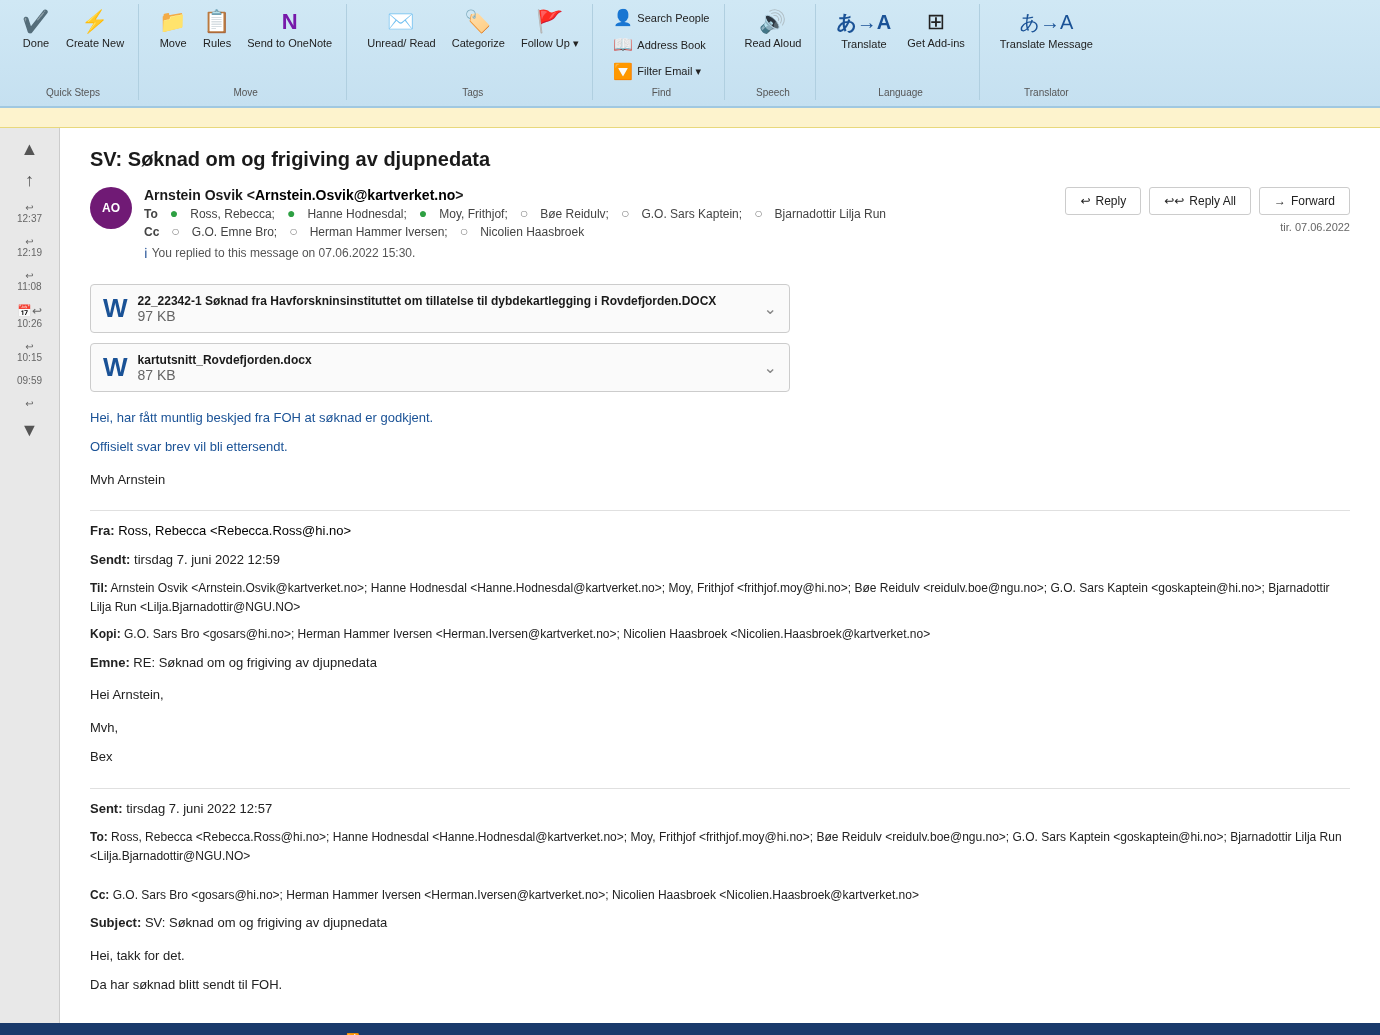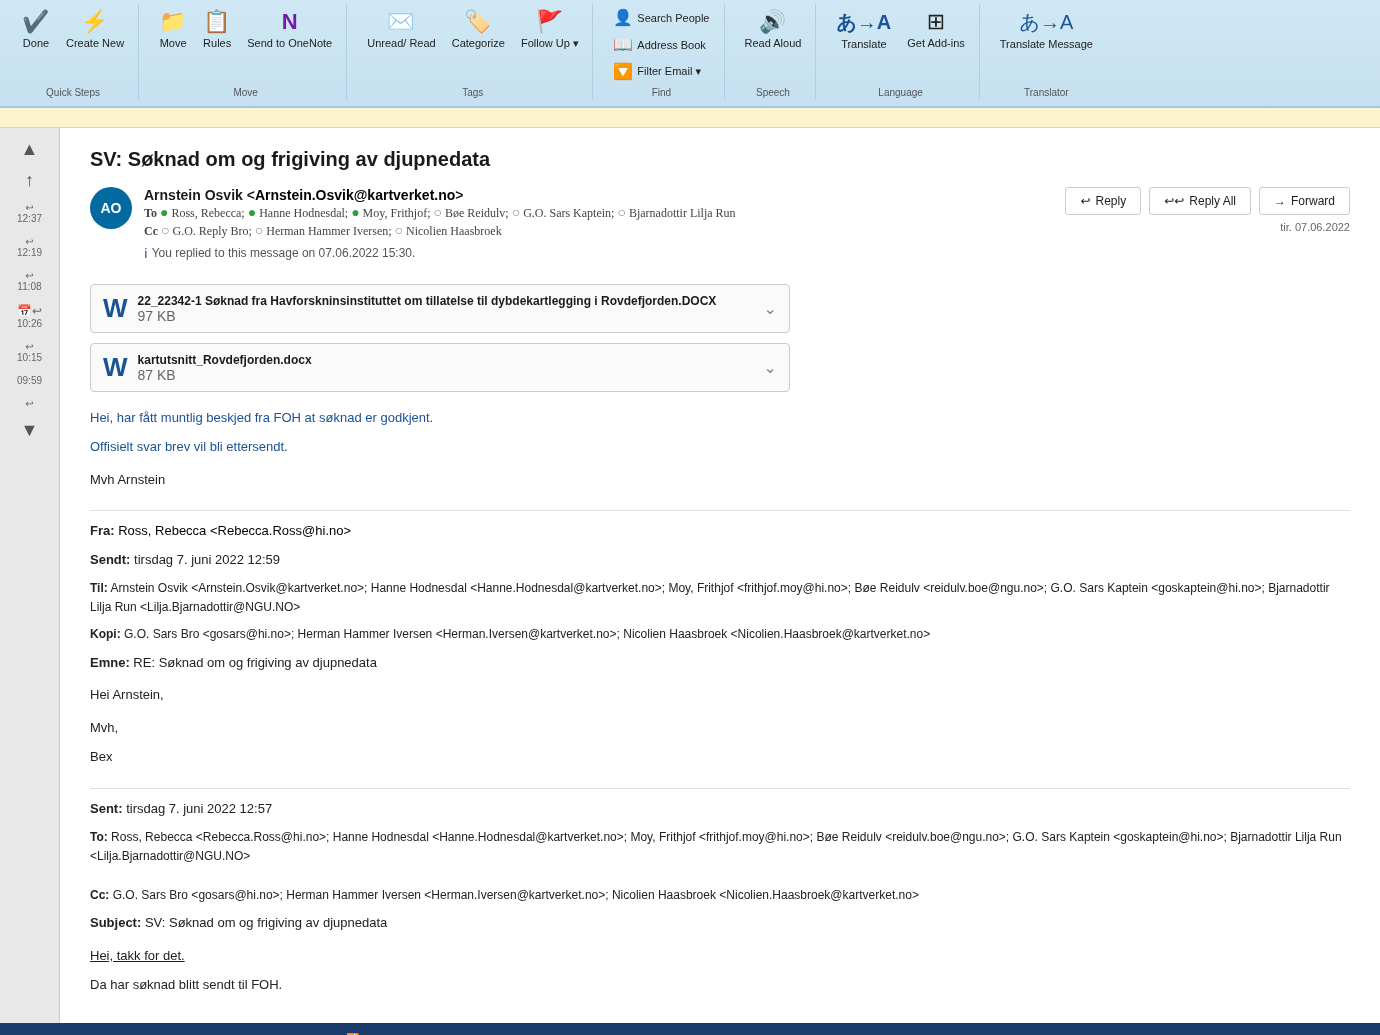--- a/index.html
+++ b/index.html
@@ -117,47 +117,46 @@
     .email-header {
       display: flex;
       align-items: flex-start;
       gap: 12px;
       margin-bottom: 12px;
     }
     .avatar {
       width: 42px;
       height: 42px;
       border-radius: 50%;
-      background: #0369a1;
+      background: #701a75;
       color: white;
       display: flex;
       align-items: center;
       justify-content: center;
-      font-size: 14px;
+      font-size: 12px;
       font-weight: bold;
       flex-shrink: 0;
     }
     .sender-info {
       flex: 1;
     }
     .sender-name {
       font-weight: bold;
       font-size: 14px;
       color: #1a1a1a;
       margin-bottom: 2px;
     }
     .recipient-line {
       font-size: 12px;
       color: #444;
       margin-bottom: 2px;
       display: flex;
-      align-items: center;
+      align-items: flex-end;
       flex-wrap: wrap;
-      gap: 3px;
-      font-family: Liberation Serif, serif;
+      gap: 12px;
     }
     .dot-green { color: #2ea043; font-size: 14px; }
     .dot-gray { color: #888; font-size: 14px; }
     .replied-notice {
       font-size: 12px;
       color: #555;
       margin-top: 4px;
       display: flex;
       align-items: center;
       gap: 4px;
@@ -432,21 +431,21 @@
             <span class="dot-gray">○</span> 
               <span>Bøe Reidulv;</span>
             <span class="dot-gray">○</span> 
               <span>G.O. Sars Kaptein;</span>
             <span class="dot-gray">○</span> 
               <span>Bjarnadottir Lilja Run</span>
           </div>
           <div class="recipient-line">
             <span class="field-label">Cc</span>
             <span class="dot-gray">○</span> 
-              <span>G.O. Reply Bro;</span>
+              <span>G.O. Emne Bro;</span>
             <span class="dot-gray">○</span> 
               <span>Herman Hammer Iversen;</span>
             <span class="dot-gray">○</span> 
               <span>Nicolien Haasbroek</span>
           </div>
           <div class="replied-notice">
             <span class="info-icon">ℹ</span>
             <span>You replied to this message on 07.06.2022 15:30.</span>
           </div>
         </div>
@@ -505,21 +504,21 @@
         <p class="mvh">Mvh,</p>
         <p>Bex</p>
       </div>
 
       <div class="email-section">
         <p><span class="field-label">Sent:</span> <span>tirsdag 7. juni 2022 12:57</span></p>
         <p style="font-size:12px;"><span class="field-label">To:</span> <span>Ross, Rebecca &lt;Rebecca.Ross@hi.no&gt;; Hanne Hodnesdal &lt;Hanne.Hodnesdal@kartverket.no&gt;; Moy, Frithjof &lt;frithjof.moy@hi.no&gt;; Bøe Reidulv &lt;reidulv.boe@ngu.no&gt;; G.O. Sars Kaptein &lt;goskaptein@hi.no&gt;; Bjarnadottir Lilja Run &lt;Lilja.Bjarnadottir@NGU.NO&gt;</span></p>
         <p style="font-size:12px;margin-top:20px;"><span class="field-label">Cc:</span> <span>G.O. Sars Bro &lt;gosars@hi.no&gt;; Herman Hammer Iversen &lt;Herman.Iversen@kartverket.no&gt;; Nicolien Haasbroek &lt;Nicolien.Haasbroek@kartverket.no&gt;</span></p>
         <p><span class="field-label">Subject:</span> <span>SV: Søknad om og frigiving av djupnedata</span></p>
 
-        <p style="margin-top:12px;text-decoration:underline;">Hei, takk for det.</p>
+        <p style="margin-top:12px;">Hei, takk for det.</p>
         <p>Da har søknad blitt sendt til FOH.</p>
       </div>
     </div>
 
   </div>
 </div>
 
 <div class="status-bar">
   <span>All folders are up to date.</span>
   <span>Connected to: Microsoft Exchange</span>

